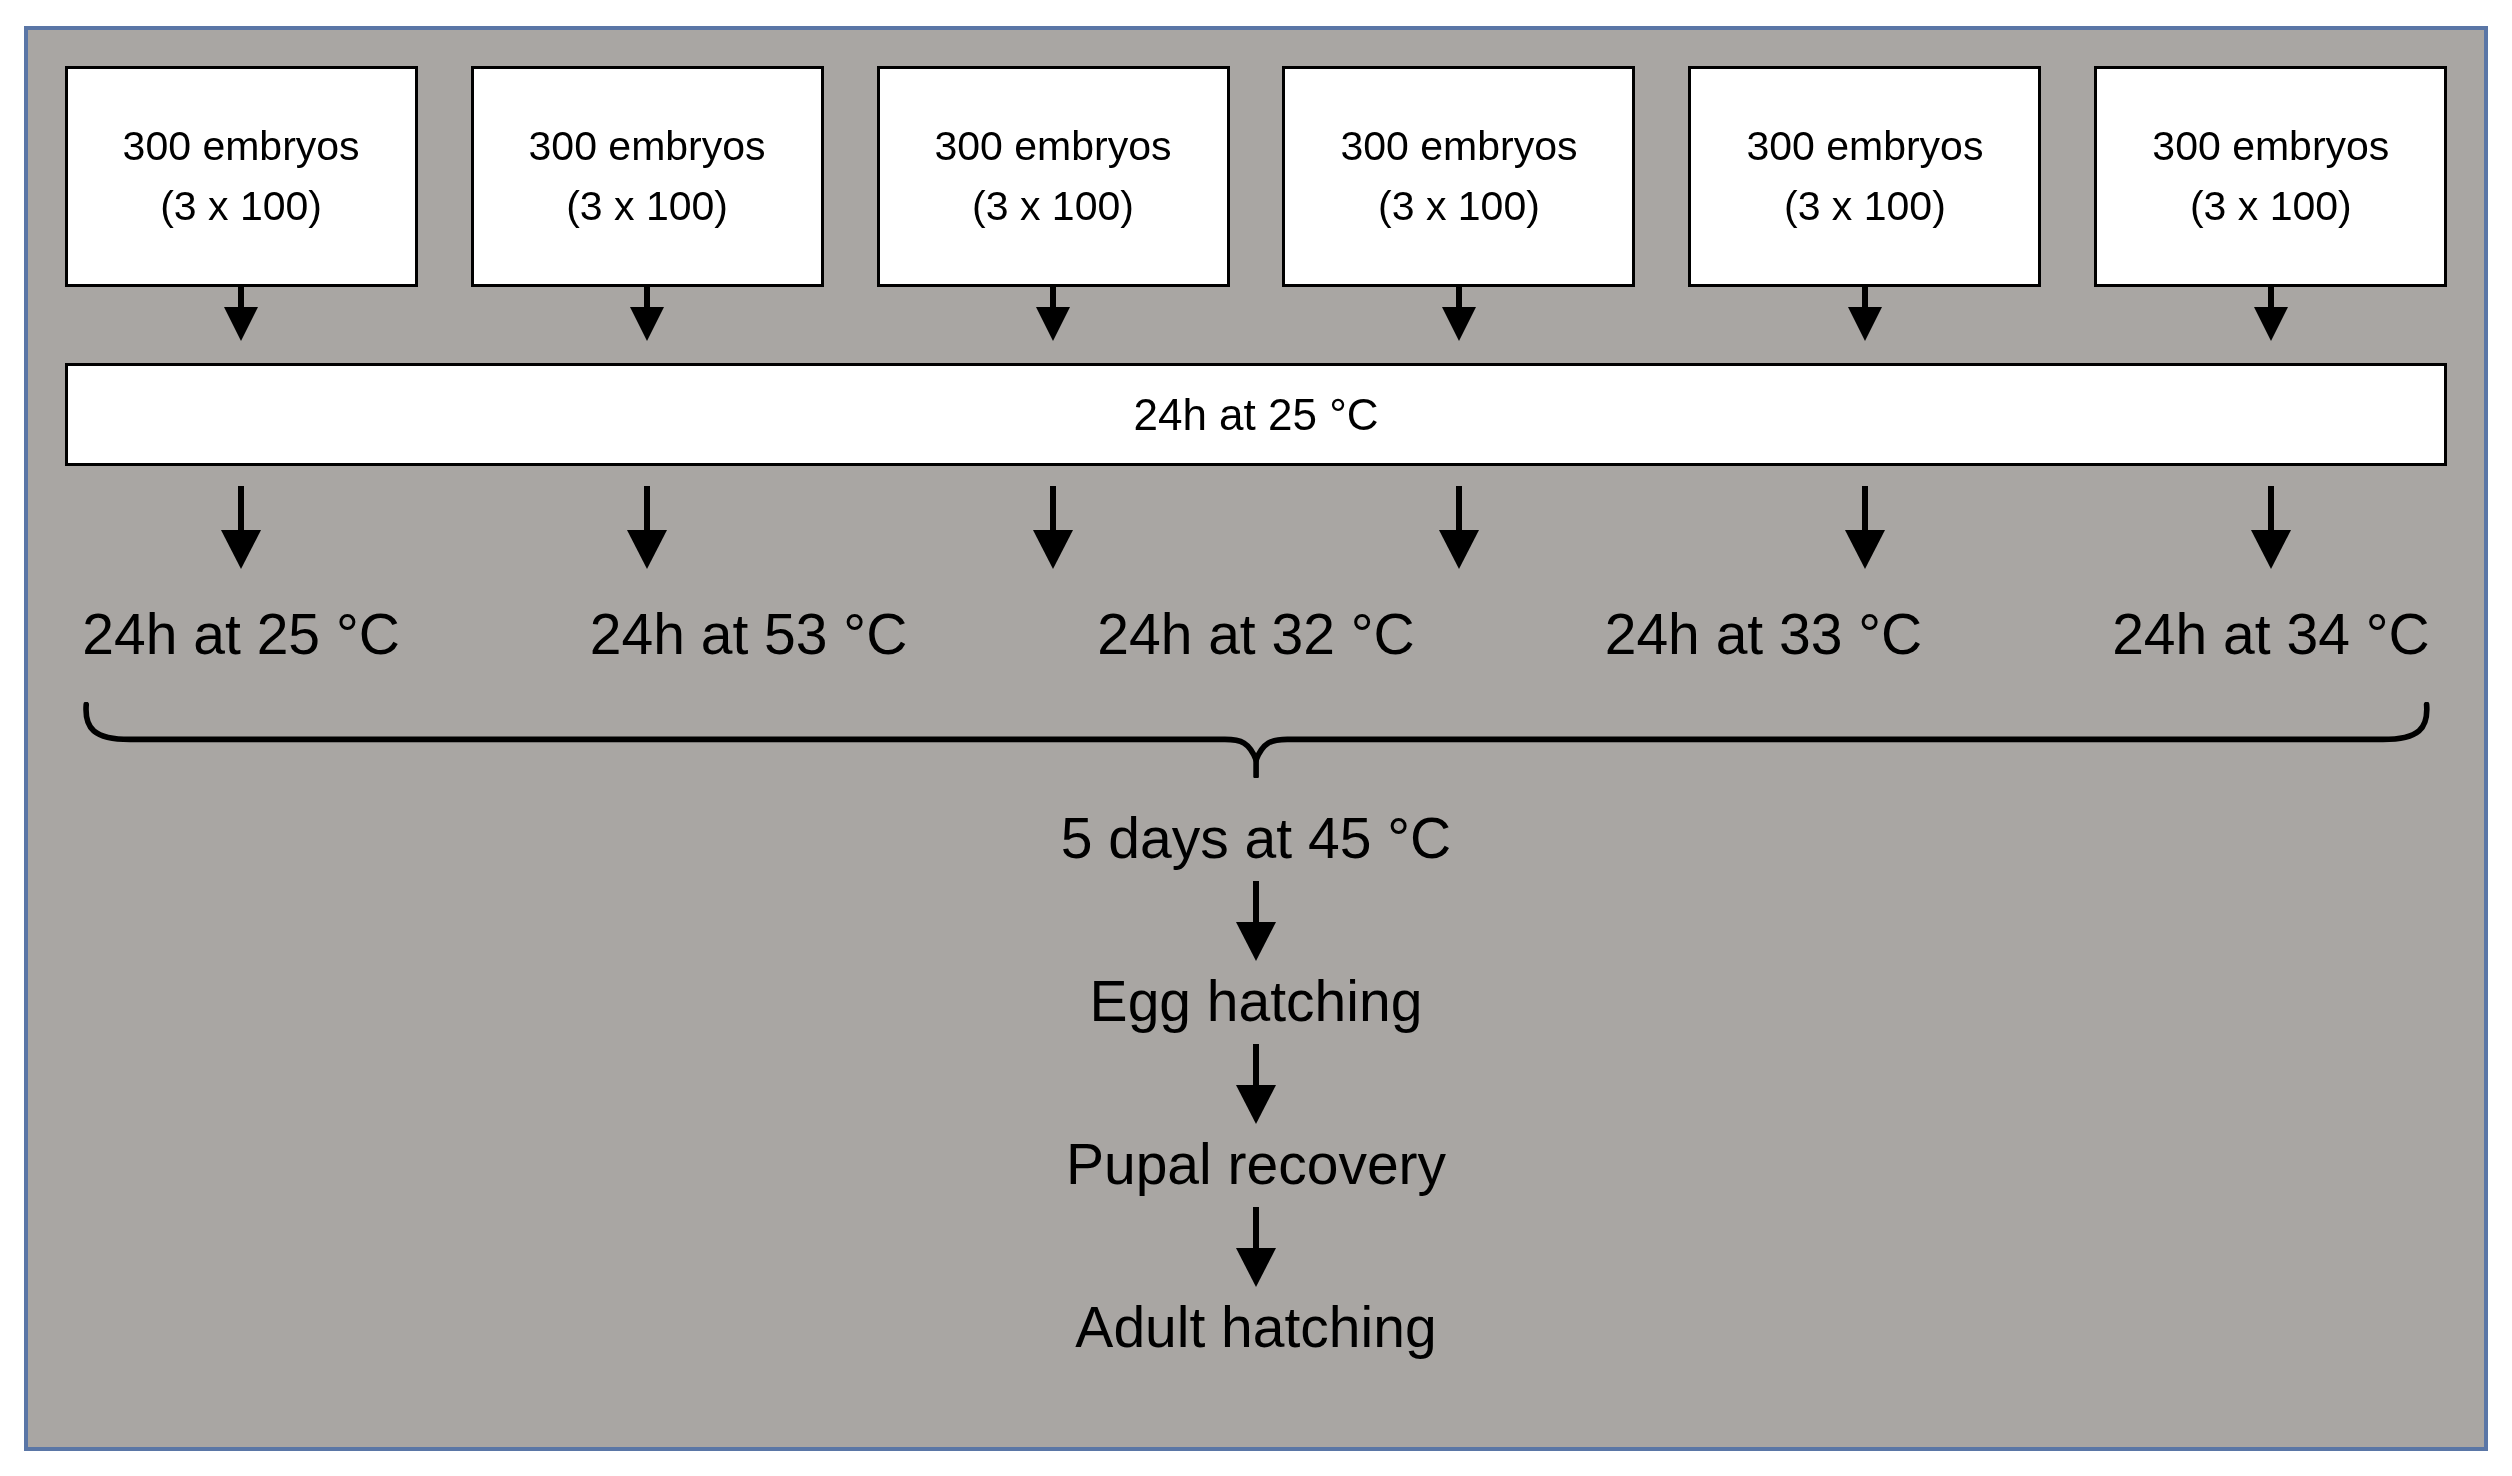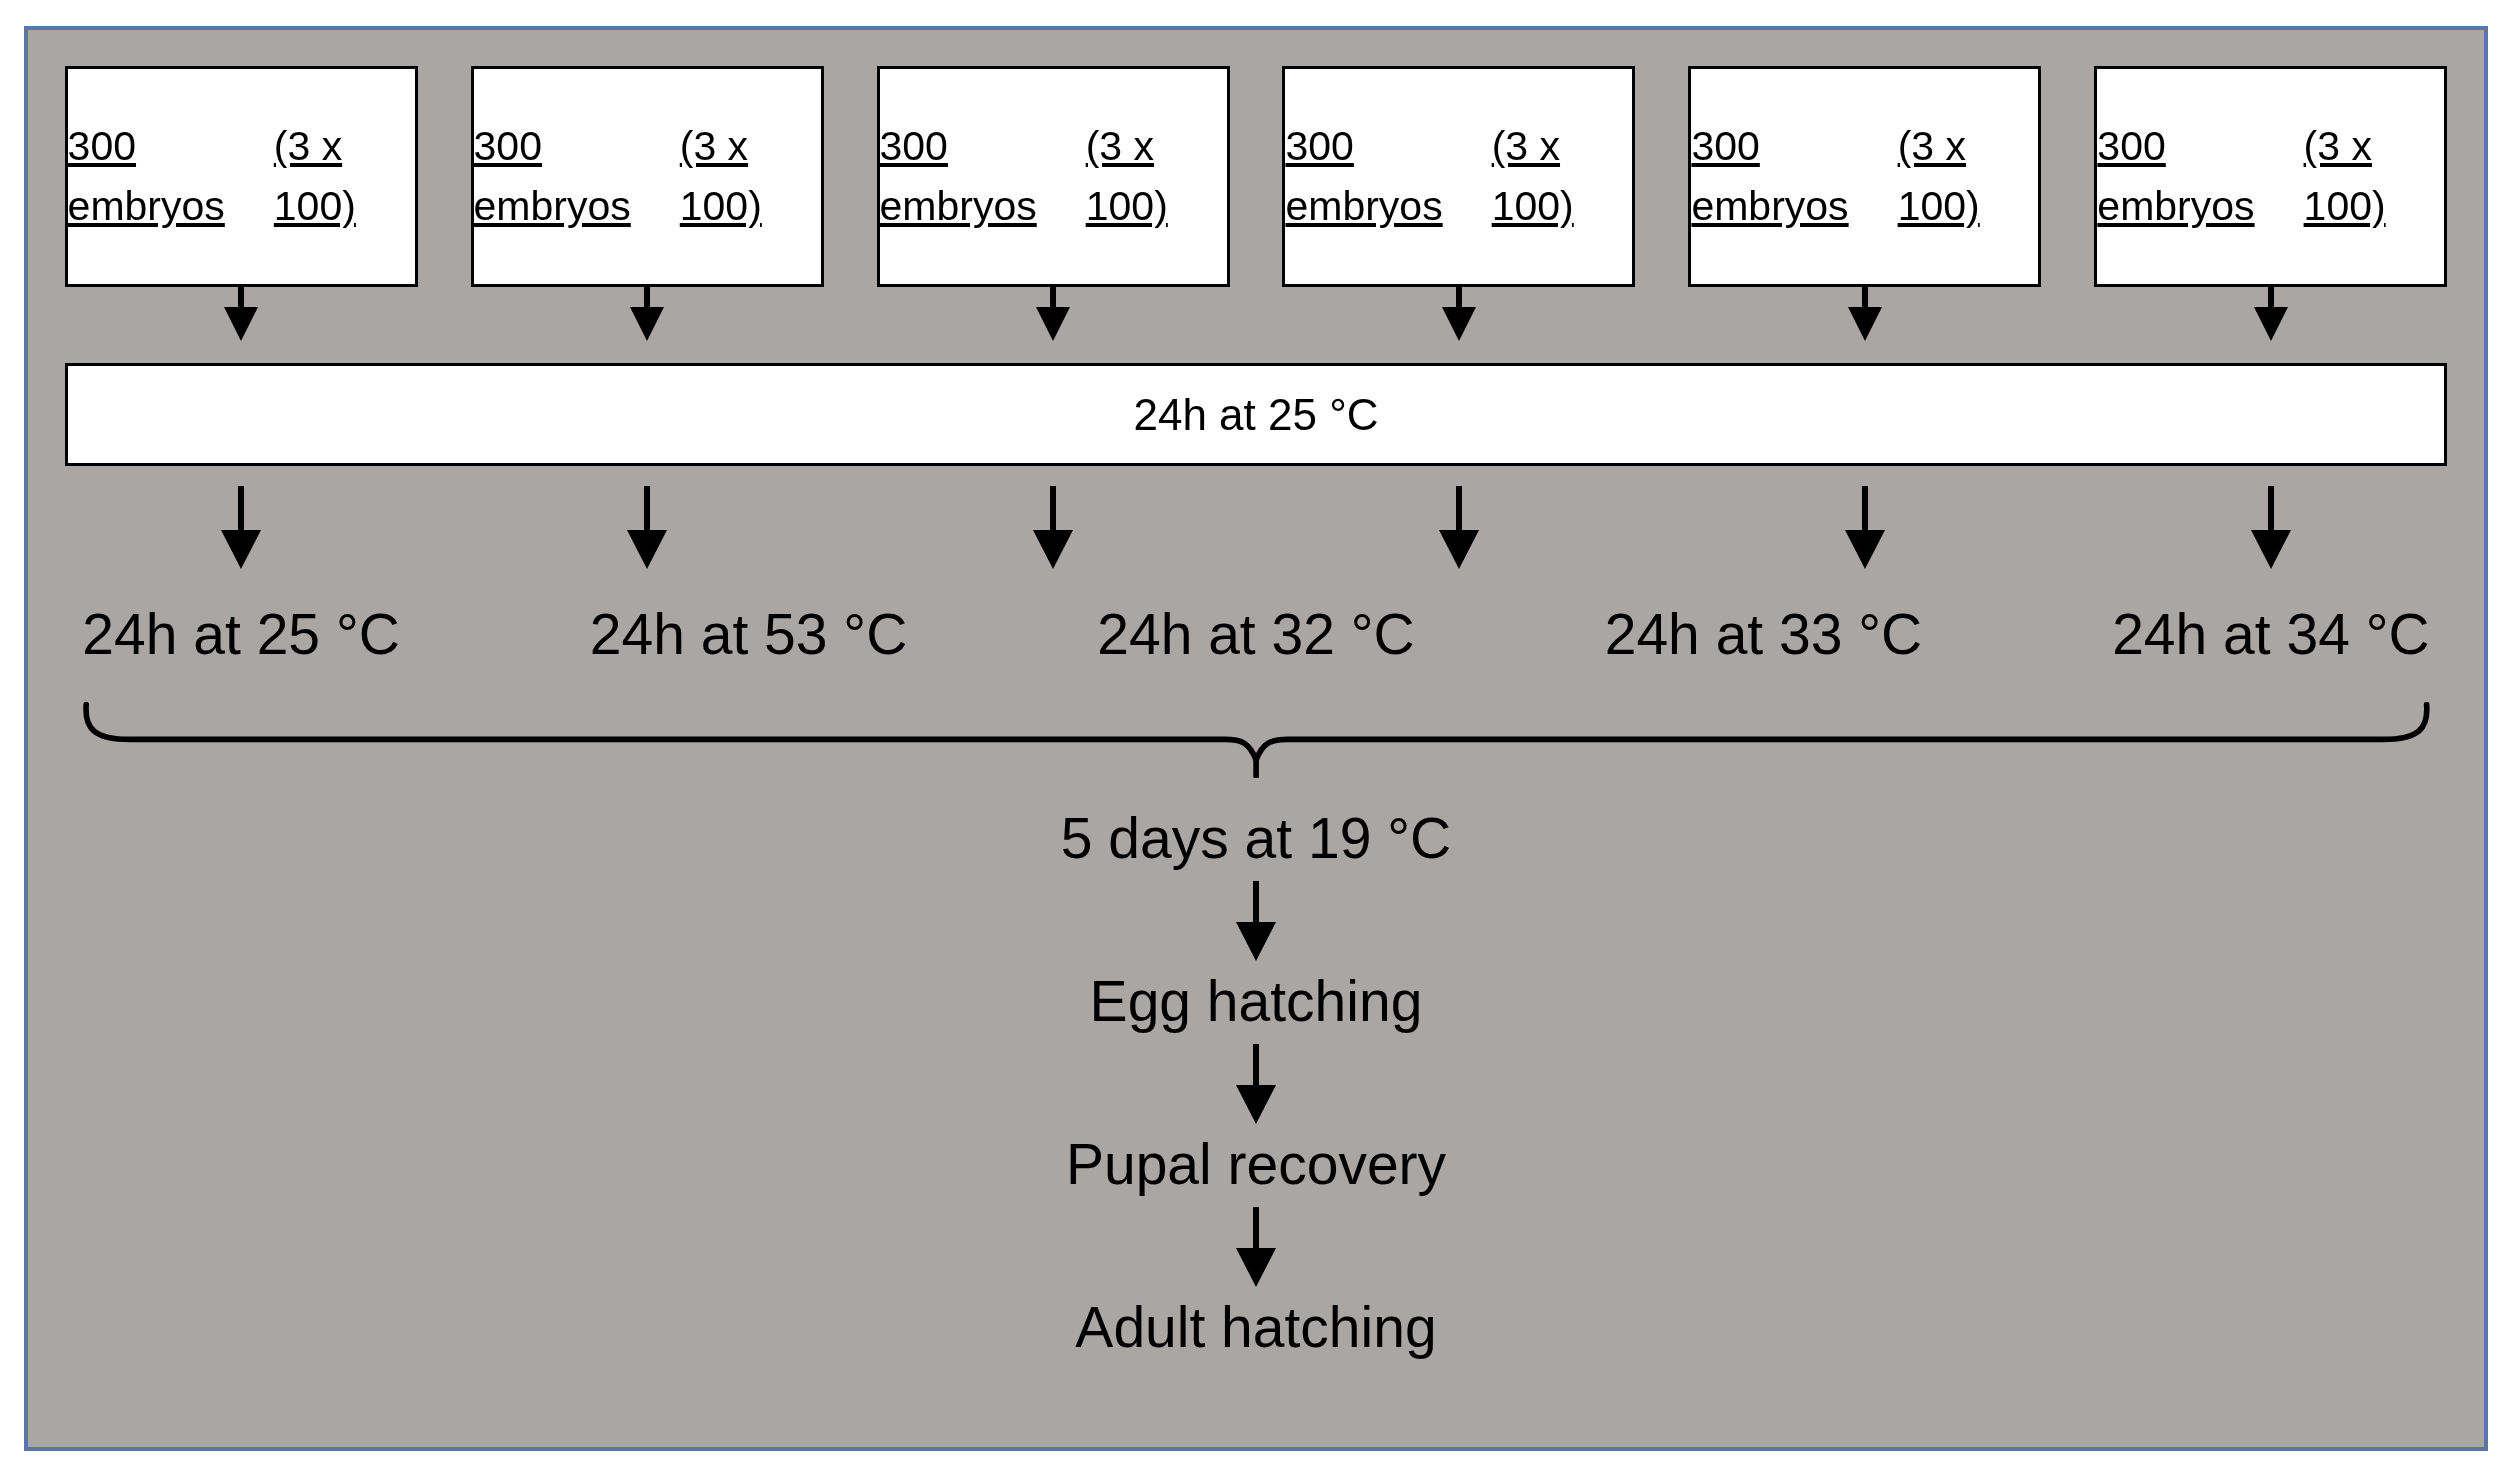--- a/index.html
+++ b/index.html
@@ -36,26 +36,26 @@
     width: 100%;
   }
   .col { width: 353px; display: flex; justify-content: center; }
 
   .embryo-box {
     width: 353px;
     height: 221px;
     background: var(--box_fill);
     border: 3.7px solid var(--line);
     display: flex;
+    flex-direction: column;
     justify-content: center;
     align-items: center;
-    text-align: left;
+    text-align: right;
     font-size: 41px;
     line-height: 1.45;
-    text-decoration: underline;
   }
 
   
   .arrow { display: flex; flex-direction: column; align-items: center; }
   .arrow .stem { width: 5.6px; background: var(--line); }
   .arrow .head {
     width: 0; height: 0;
     border-left: 18.7px solid transparent;
     border-right: 18.7px solid transparent;
     border-top: 36px solid var(--line);
@@ -236,21 +236,21 @@
     </div>
 
     <div class="brace-wrap">
       <svg viewBox="0 0 3817 122" preserveAspectRatio="none">
         <path d="M 34 4 C 31 42 46 60 104 60 L 1858 60 C 1884 60 1897 65 1908 93 C 1919 65 1932 60 1958 60 L 3713 60 C 3771 60 3786 42 3783 4" fill="none" stroke="#000000" stroke-width="9" stroke-linecap="round"></path>
         <path d="M 1908 90 L 1908 119" fill="none" stroke="#000000" stroke-width="9" stroke-linecap="round"></path>
       </svg>
     </div>
 
     <div class="center-flow">
-      <div class="step-label">5 days at 19 °C</div>
+      <div class="step-label">5 days at 45 °C</div>
       <div class="arrow center">
           <div class="stem"></div>
           <div class="head"></div>
         </div>
       <div class="step-label">Egg hatching</div>
       <div class="arrow center">
           <div class="stem"></div>
           <div class="head"></div>
         </div>
       <div class="step-label">Pupal recovery</div>

